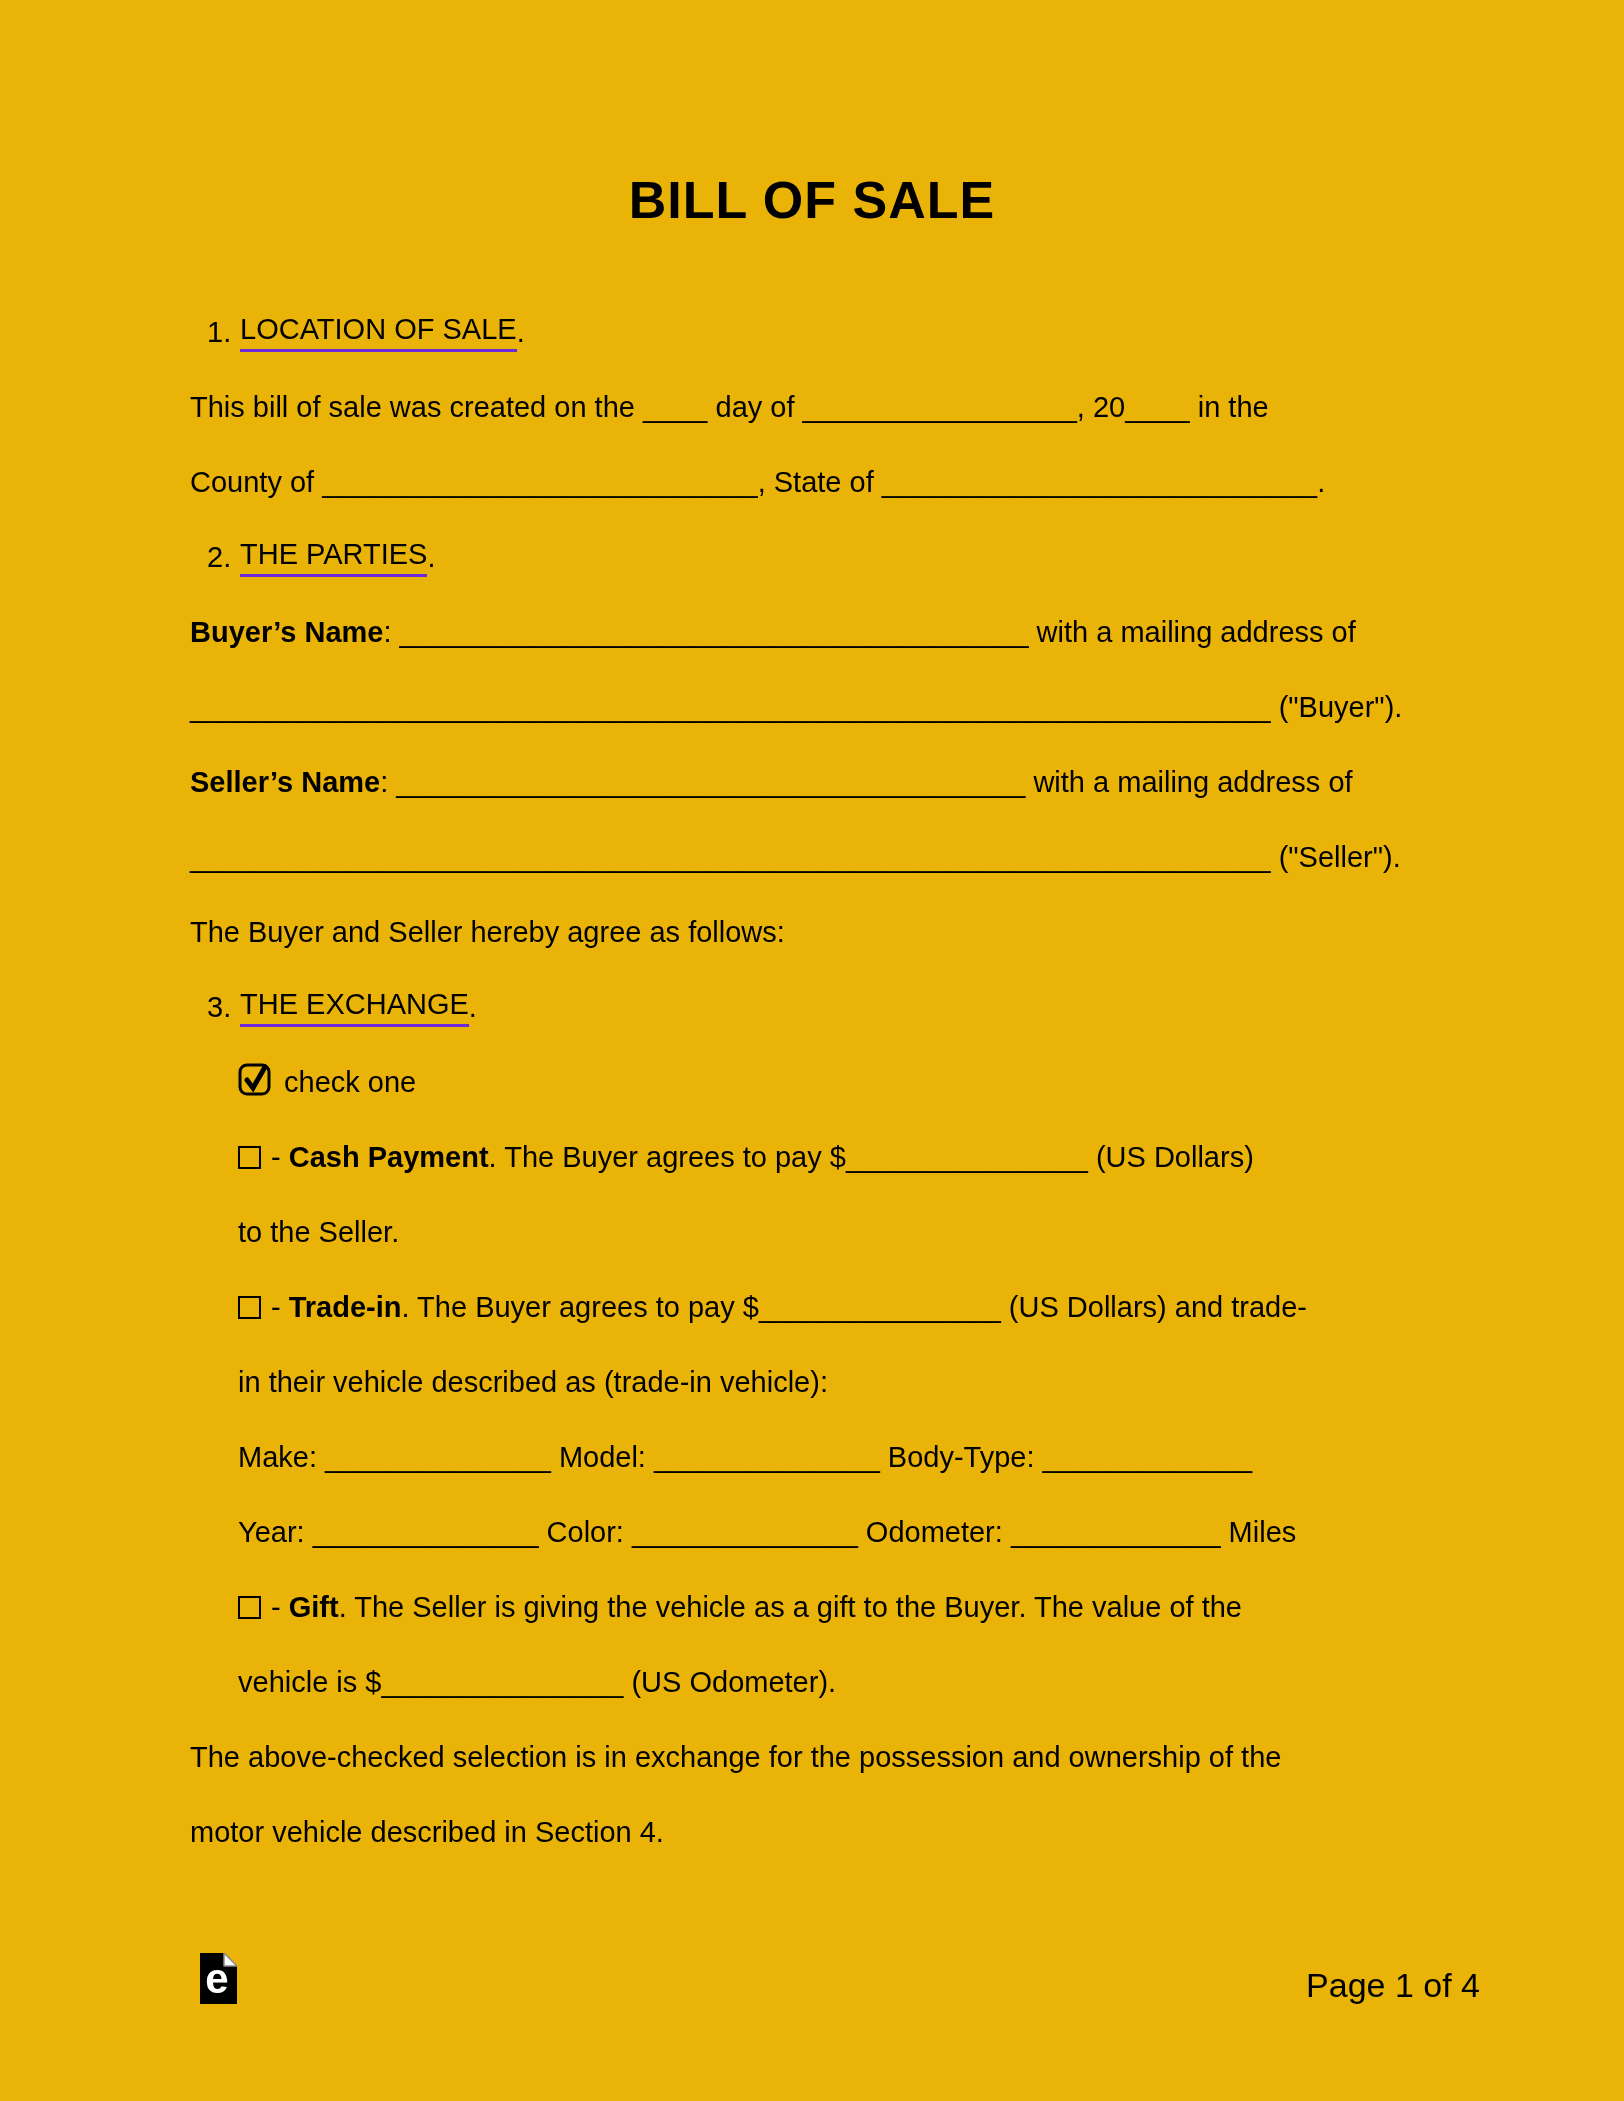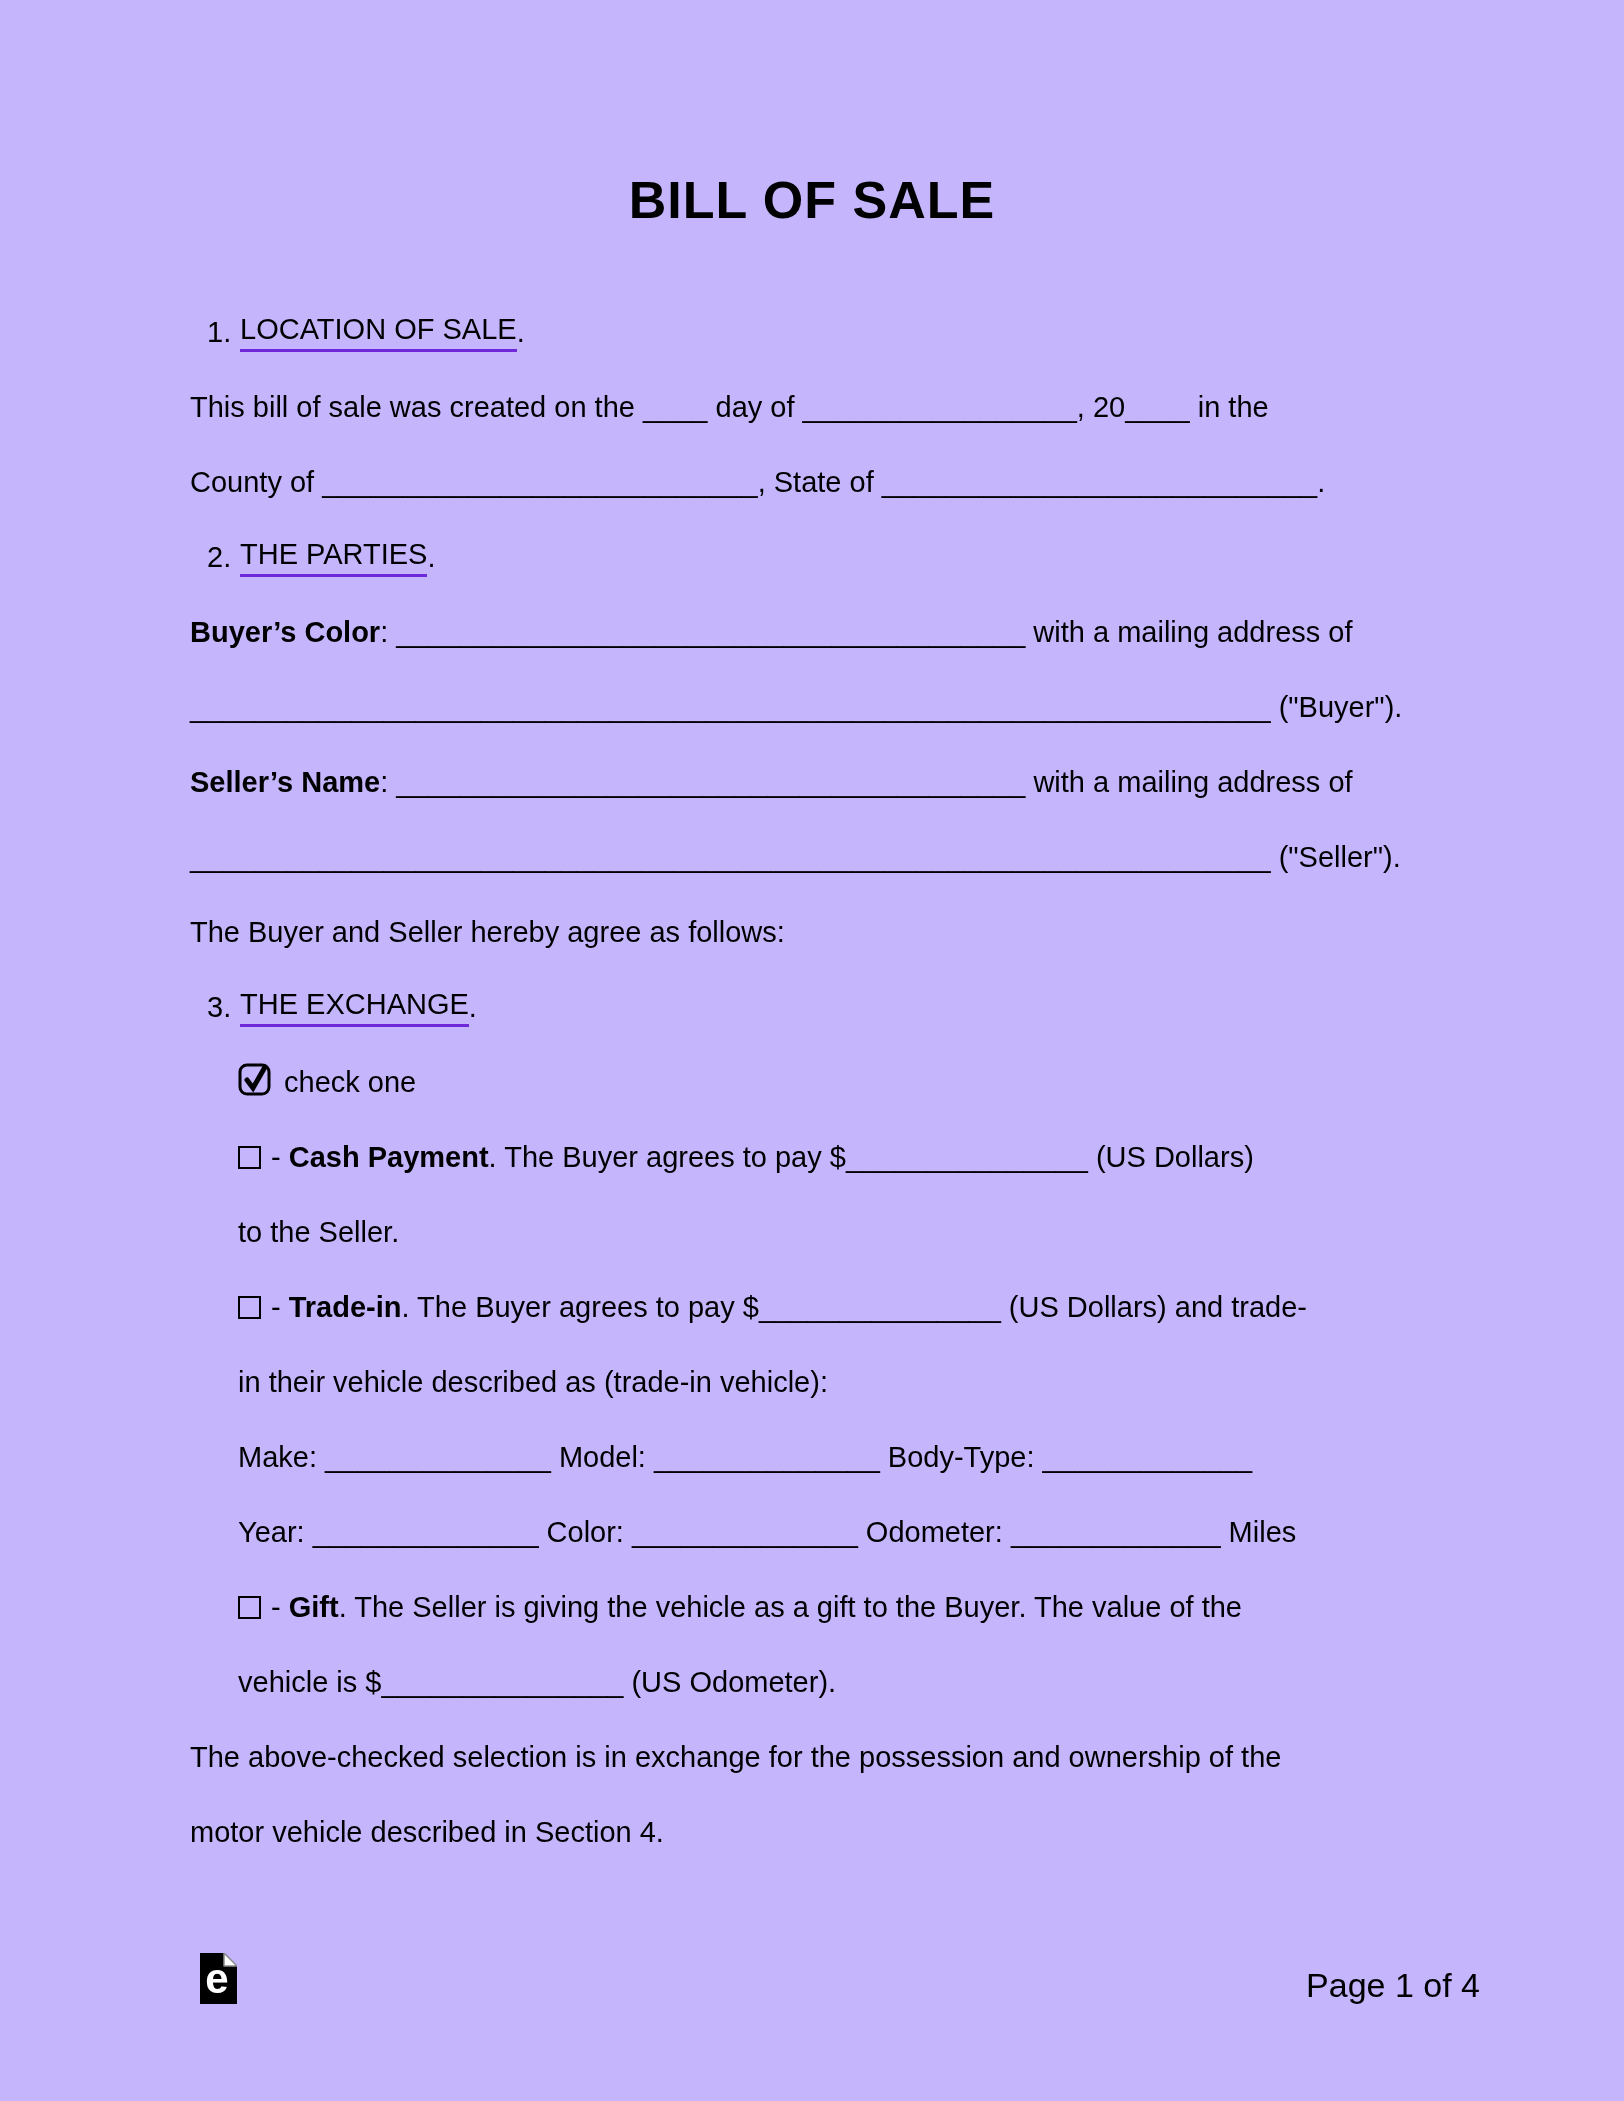--- a/index.html
+++ b/index.html
@@ -1,20 +1,20 @@
 <!DOCTYPE html>
 <html><head>
 <meta charset="utf-8">
 <style>
   html,body{margin:0;padding:0;background:#e8e8e8;}
   .page{
     position:relative;
     width:1624px;height:2101px;
     margin:0 auto;
-    background:#c4b5fd;
+    background:#eab308;
     font-family:"Liberation Sans", sans-serif;
     color:#000000;
     overflow:hidden;
   }
   .doc-title{
     padding-top:172px;
     text-align:center;
     font-size:52px;
     line-height:56px;
     font-weight:bold;
@@ -54,21 +54,21 @@
 
 <div class="page">
 
   <div class="doc-title">BILL OF SALE</div>
 
   <div class="lines">
       <div class="line heading"><span class="num">1.</span><span class="u">LOCATION OF SALE</span><span>.</span></div>
       <div class="line body"><span>This bill of sale was created on the ____ day of _________________, 20____ in the</span></div>
       <div class="line body"><span>County of ___________________________, State of ___________________________.</span></div>
       <div class="line heading"><span class="num">2.</span><span class="u">THE PARTIES</span><span>.</span></div>
-      <div class="line body"><span class="b">Buyer’s Color</span><span>: _______________________________________ with a mailing address of</span></div>
+      <div class="line body"><span class="b">Buyer’s Name</span><span>: _______________________________________ with a mailing address of</span></div>
       <div class="line body"><span>___________________________________________________________________ ("Buyer").</span></div>
       <div class="line body"><span class="b">Seller’s Name</span><span>: _______________________________________ with a mailing address of</span></div>
       <div class="line body"><span>___________________________________________________________________ ("Seller").</span></div>
       <div class="line body"><span>The Buyer and Seller hereby agree as follows:</span></div>
       <div class="line heading"><span class="num">3.</span><span class="u">THE EXCHANGE</span><span>.</span></div>
       <div class="line check-legend"><span class="legend-check"><svg width="34" height="34" viewBox="0 0 34 34" xmlns="http://www.w3.org/2000/svg">
             <rect x="2" y="3" width="29" height="29" rx="7" fill="none" stroke="#000" stroke-width="3"></rect>
             <path d="M9,18 L15,26 L27,5" fill="none" stroke="#000" stroke-width="5" stroke-linecap="round" stroke-linejoin="miter"></path>
           </svg></span><span>check one</span></div>
       <div class="line item"><span class="box"></span><span>- </span><span class="b">Cash Payment</span><span>. The Buyer agrees to pay $_______________ (US Dollars)</span></div>

